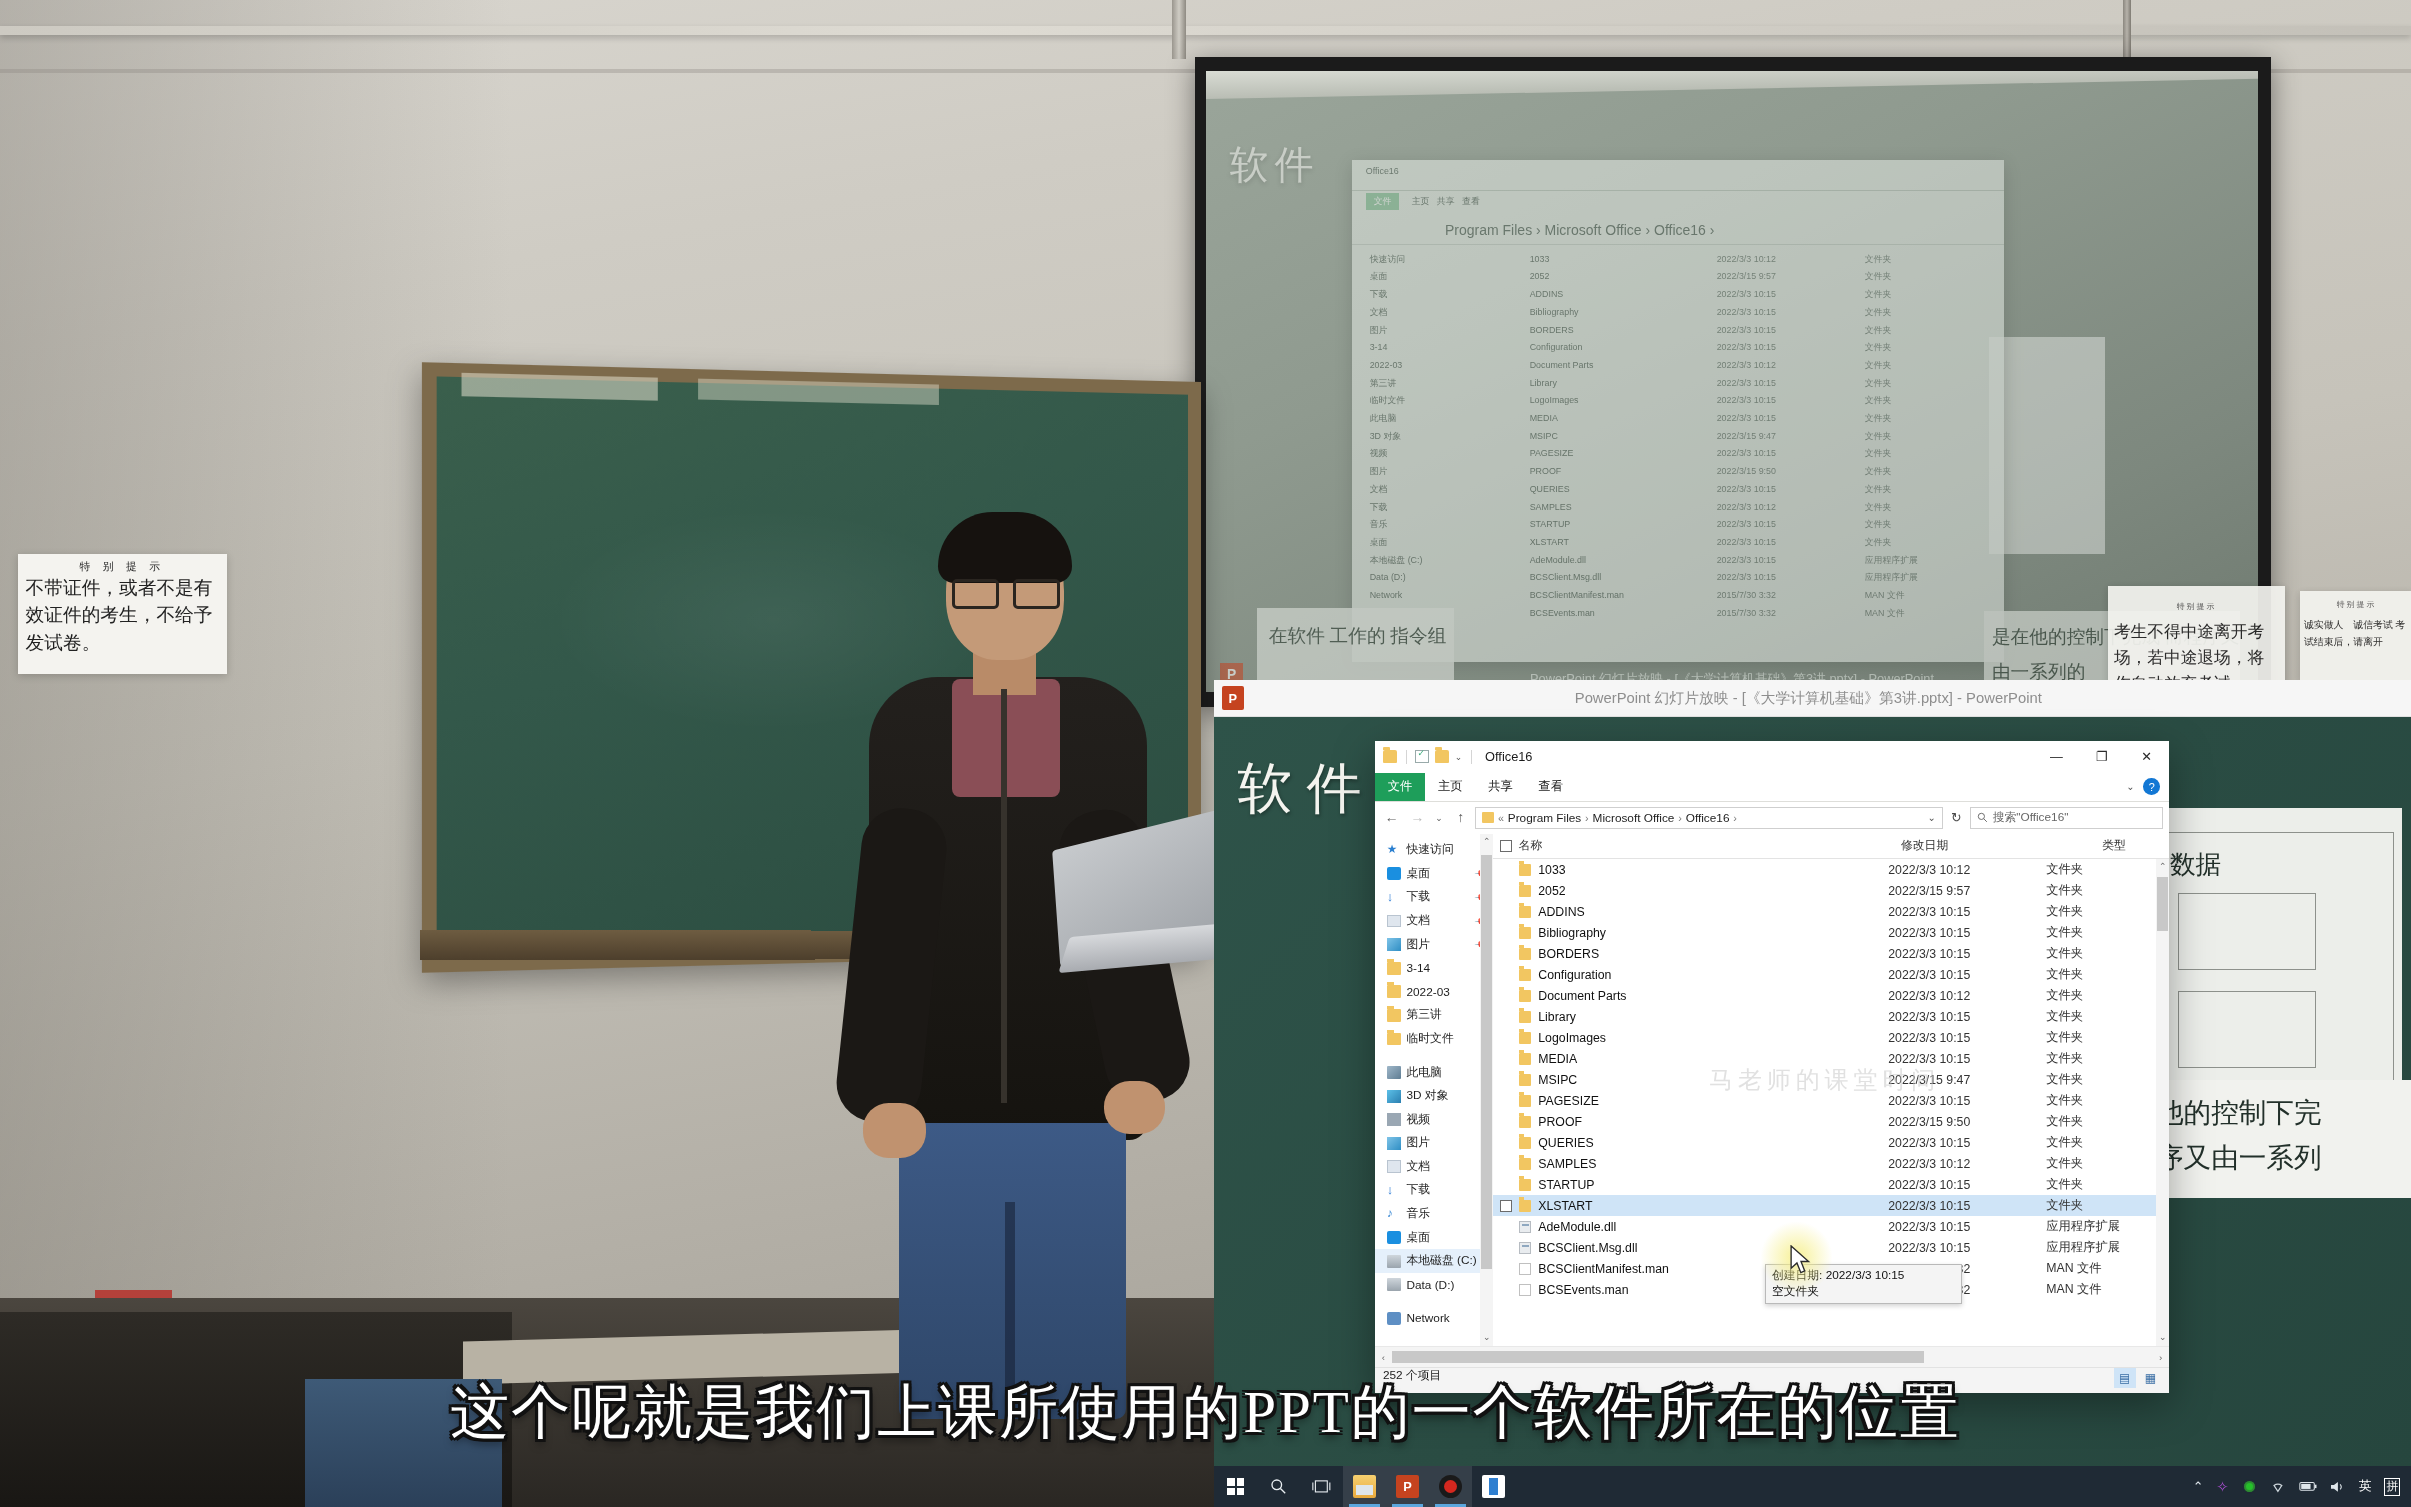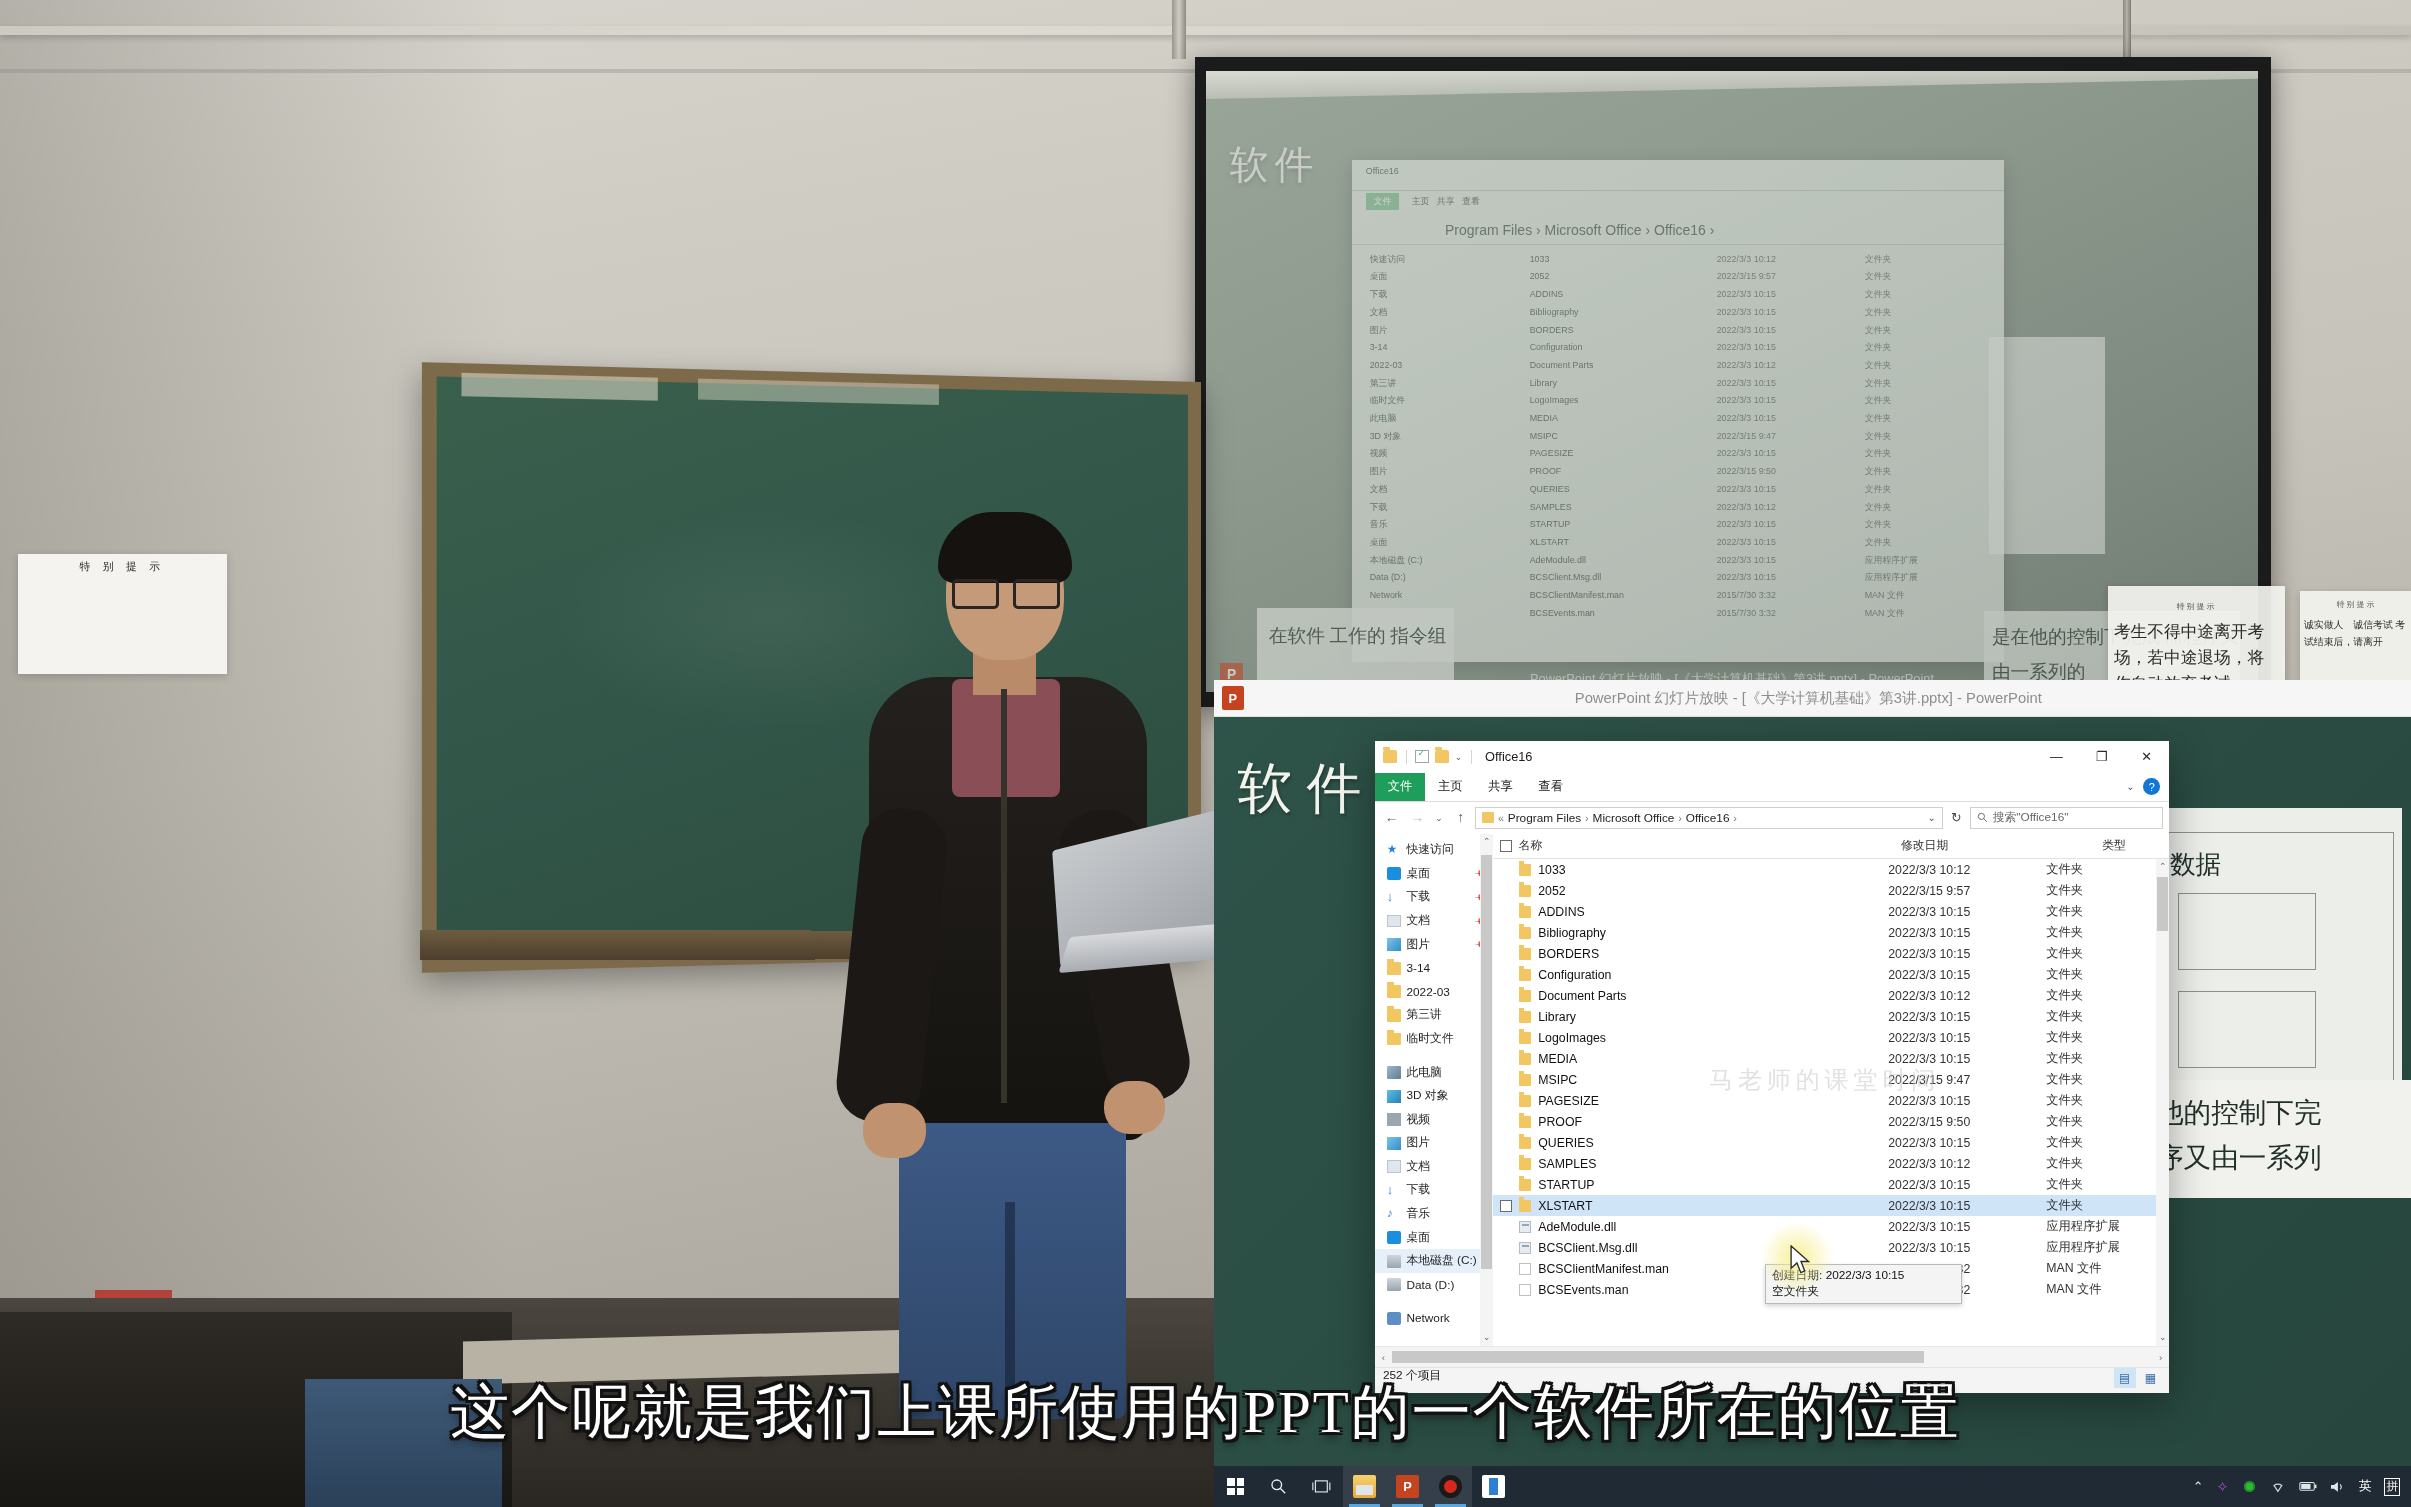--- a/index.html
+++ b/index.html
@@ -630,20 +630,21 @@
 
   <div class="blackboard">
     <div class="bb-chalk1"></div>
     <div class="bb-chalk2"></div>
     <div class="bb-smudge"></div>
   </div>
   <div class="bb-tray"></div>
 
   <div class="notice notice-left">
     <div class="nt">特 别 提 示</div>
+    <div class="nb">不带证件，或者不是有效证件的考生，不给予发试卷。</div>
   </div>
   <div class="notice notice-right1">
     <div class="nt">特别提示</div>
     <div>考生不得中途离开考场，若中途退场，将作自动放弃考试</div>
   </div>
   <div class="notice notice-right2">
     <div class="nt">特别提示</div>
     <div>诚实做人　诚信考试 考试结束后，请离开</div>
   </div>
 

